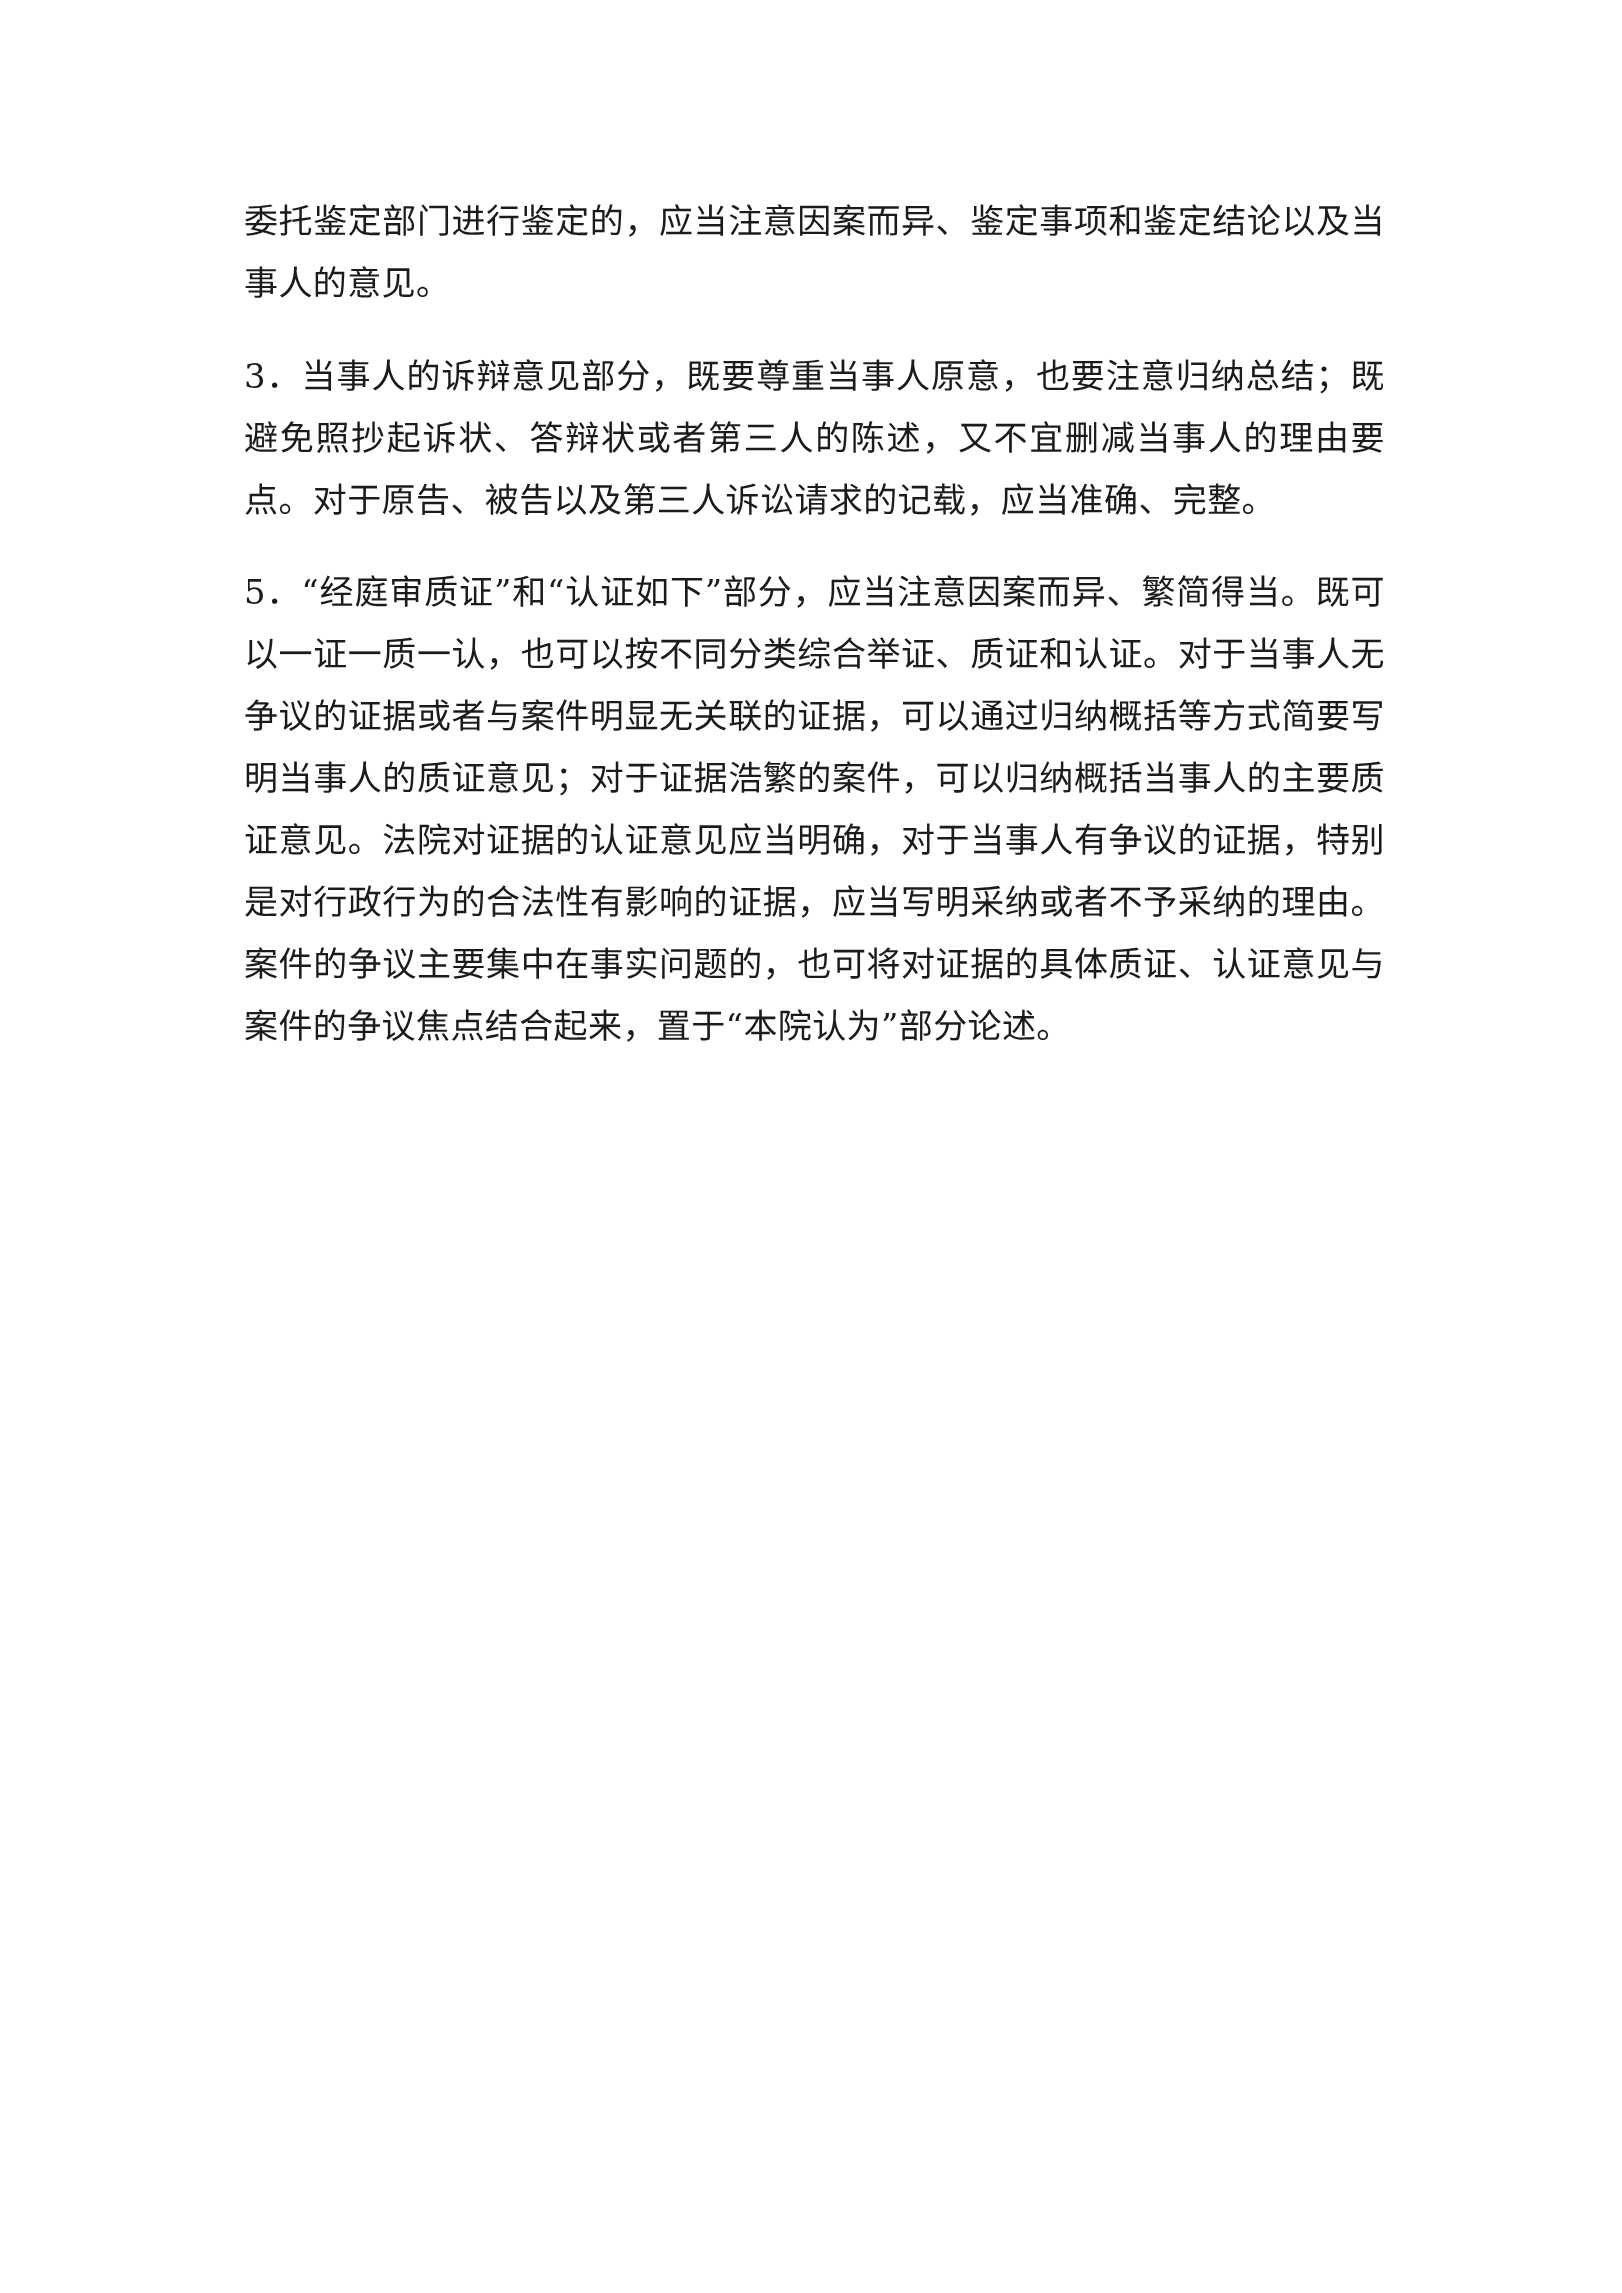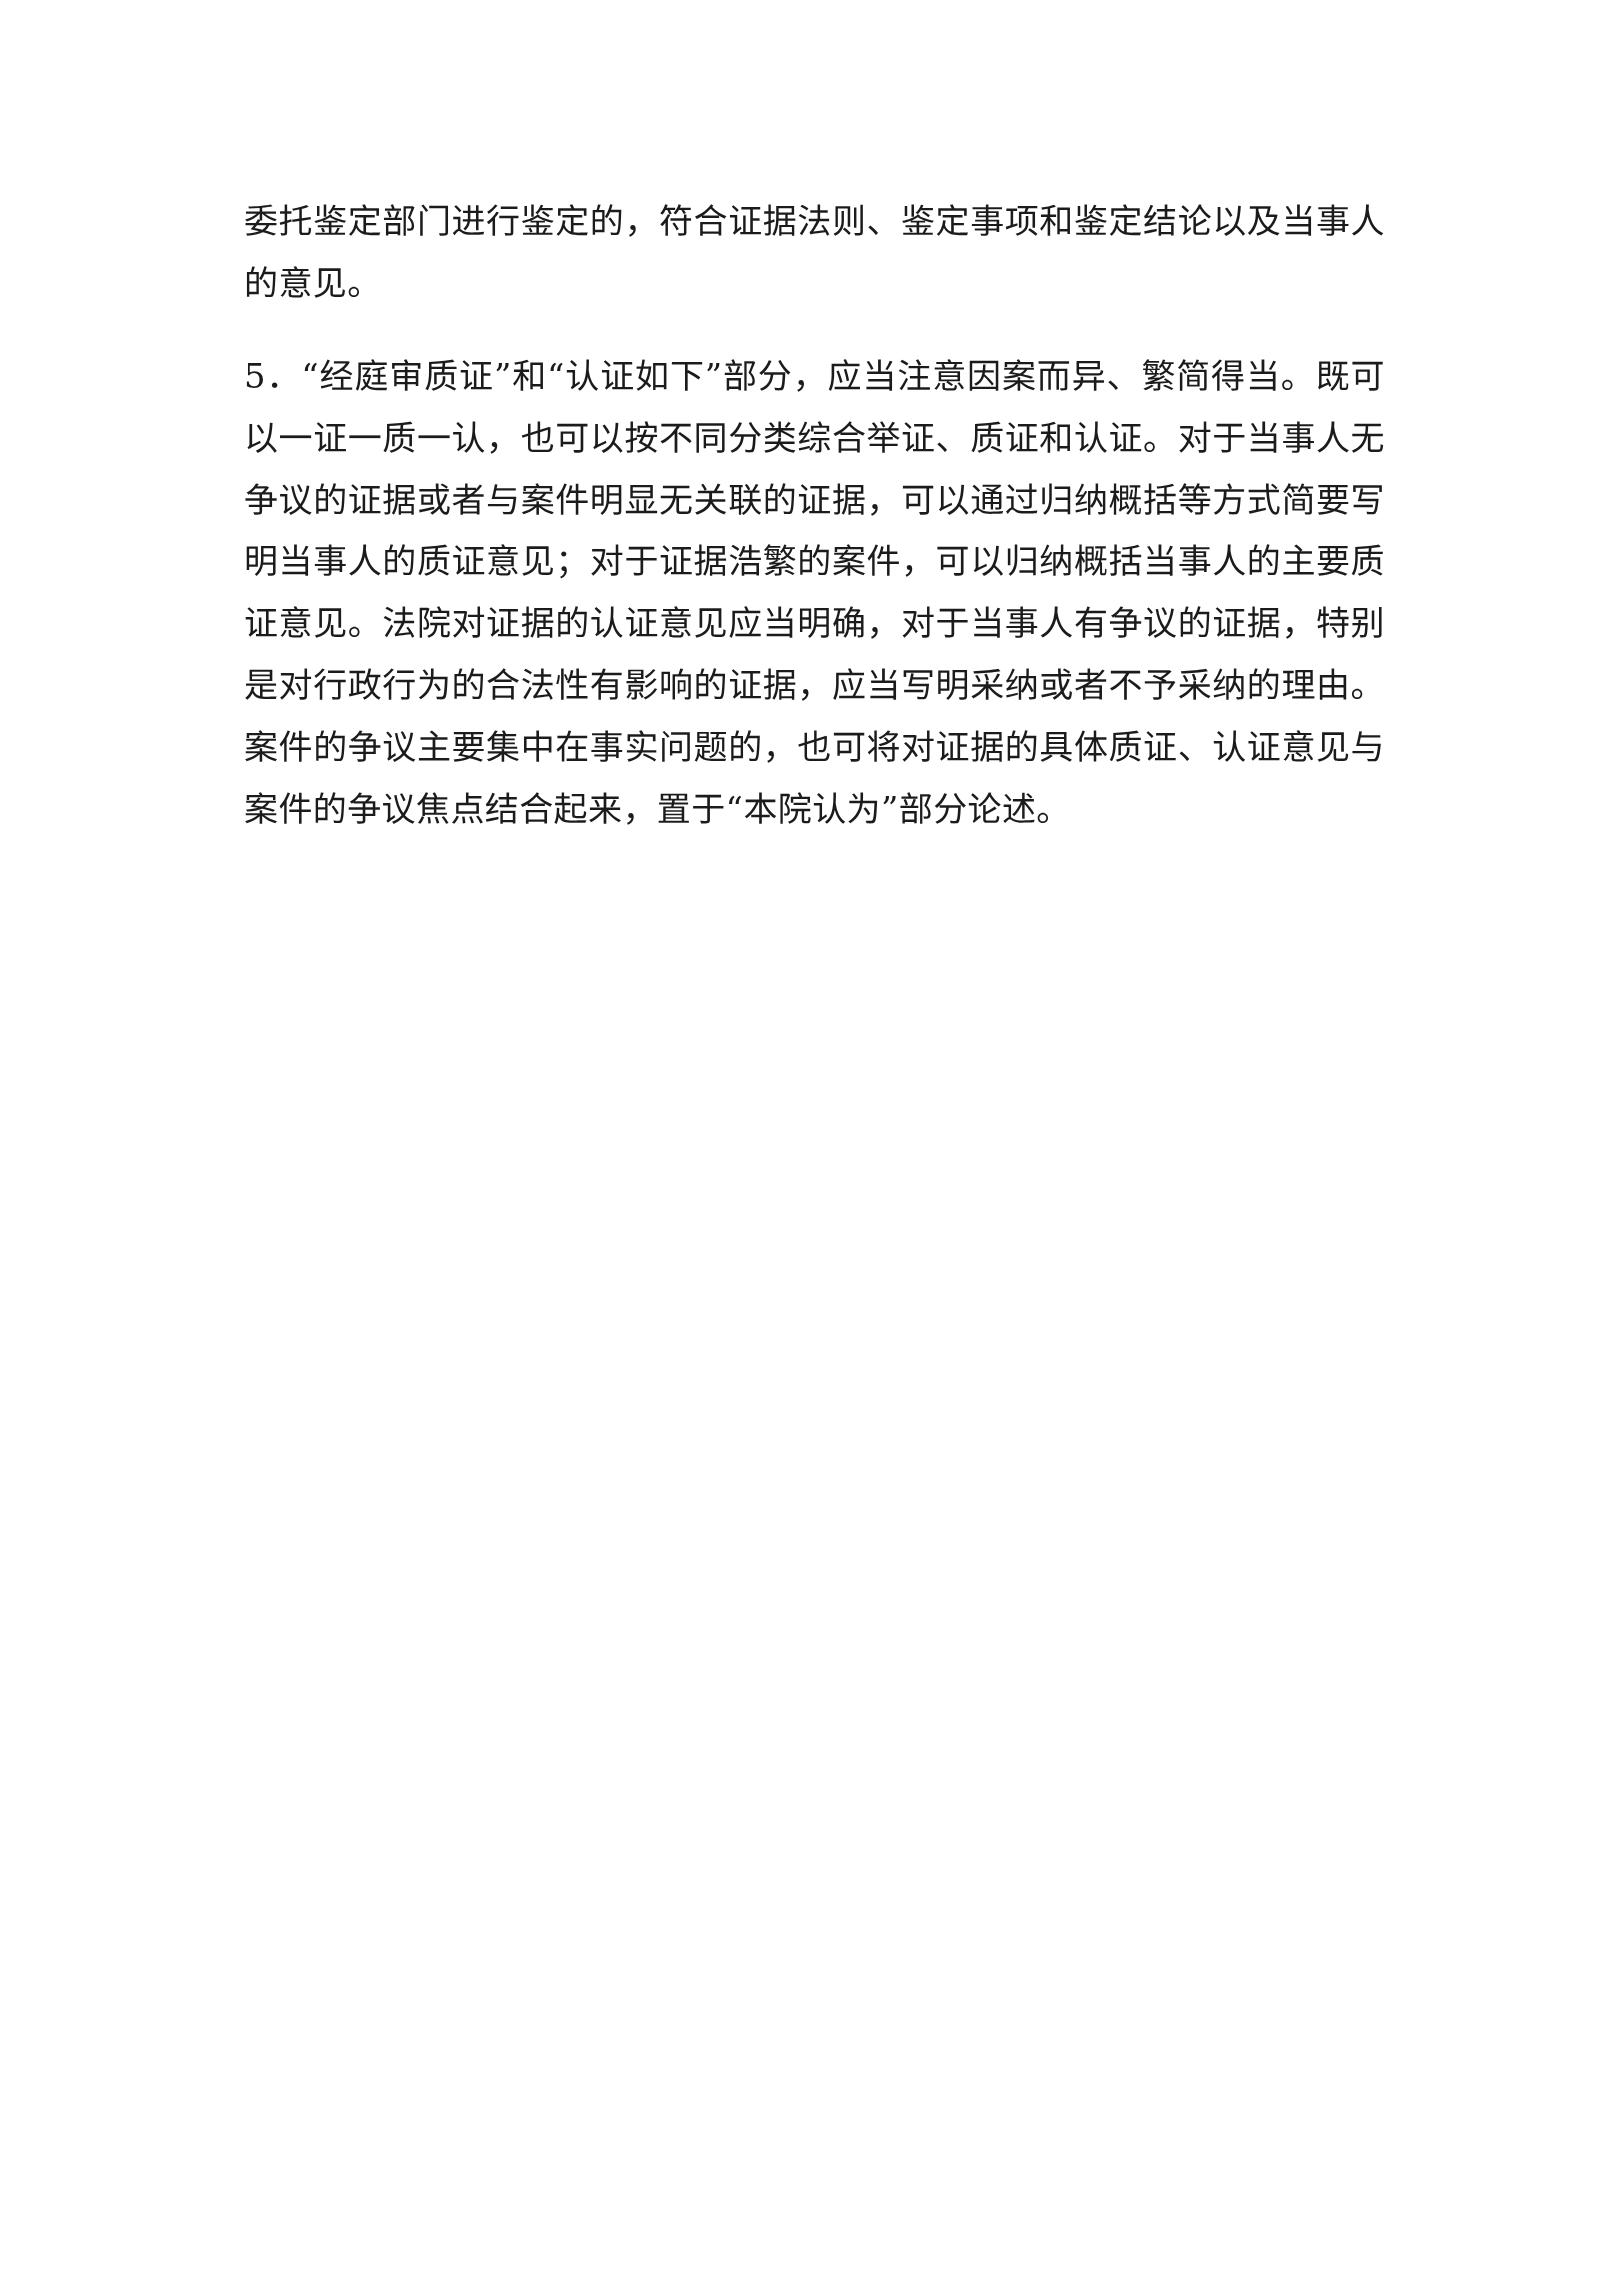--- a/index.html
+++ b/index.html
@@ -38,17 +38,18 @@
   }
   p.para:last-child {
     margin-bottom: 0;
   }
 </style>
 </head>
 <body>
 
 <div class="page">
   <div class="content">
-    <p class="para">委托鉴定部门进行鉴定的，符合证据法则、鉴定事项和鉴定结论以及当事人的意见。</p>
+    <p class="para">委托鉴定部门进行鉴定的，应当注意因案而异、鉴定事项和鉴定结论以及当事人的意见。</p>
+    <p class="para indent">3．当事人的诉辩意见部分，既要尊重当事人原意，也要注意归纳总结；既避免照抄起诉状、答辩状或者第三人的陈述，又不宜删减当事人的理由要点。对于原告、被告以及第三人诉讼请求的记载，应当准确、完整。</p>
     <p class="para indent">5．“经庭审质证”和“认证如下”部分，应当注意因案而异、繁简得当。既可以一证一质一认，也可以按不同分类综合举证、质证和认证。对于当事人无争议的证据或者与案件明显无关联的证据，可以通过归纳概括等方式简要写明当事人的质证意见；对于证据浩繁的案件，可以归纳概括当事人的主要质证意见。法院对证据的认证意见应当明确，对于当事人有争议的证据，特别是对行政行为的合法性有影响的证据，应当写明采纳或者不予采纳的理由。案件的争议主要集中在事实问题的，也可将对证据的具体质证、认证意见与案件的争议焦点结合起来，置于“本院认为”部分论述。</p>
   </div>
 </div>
 
 
 </body></html>

